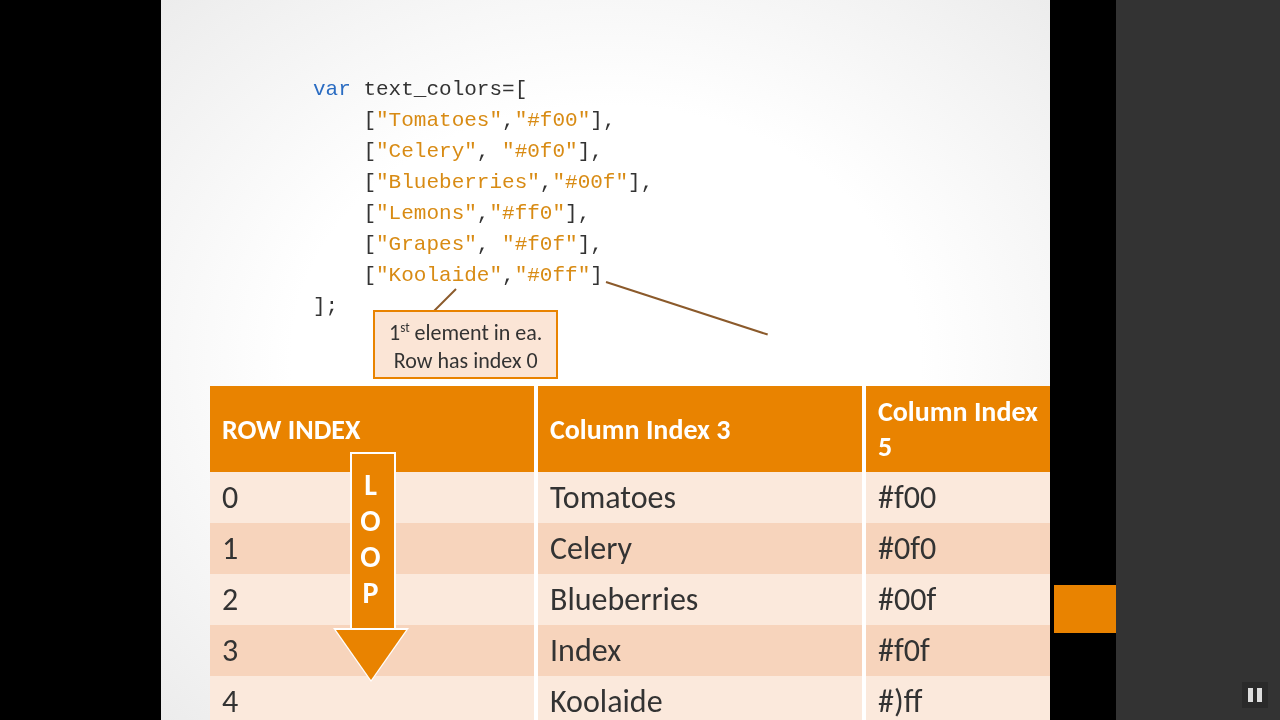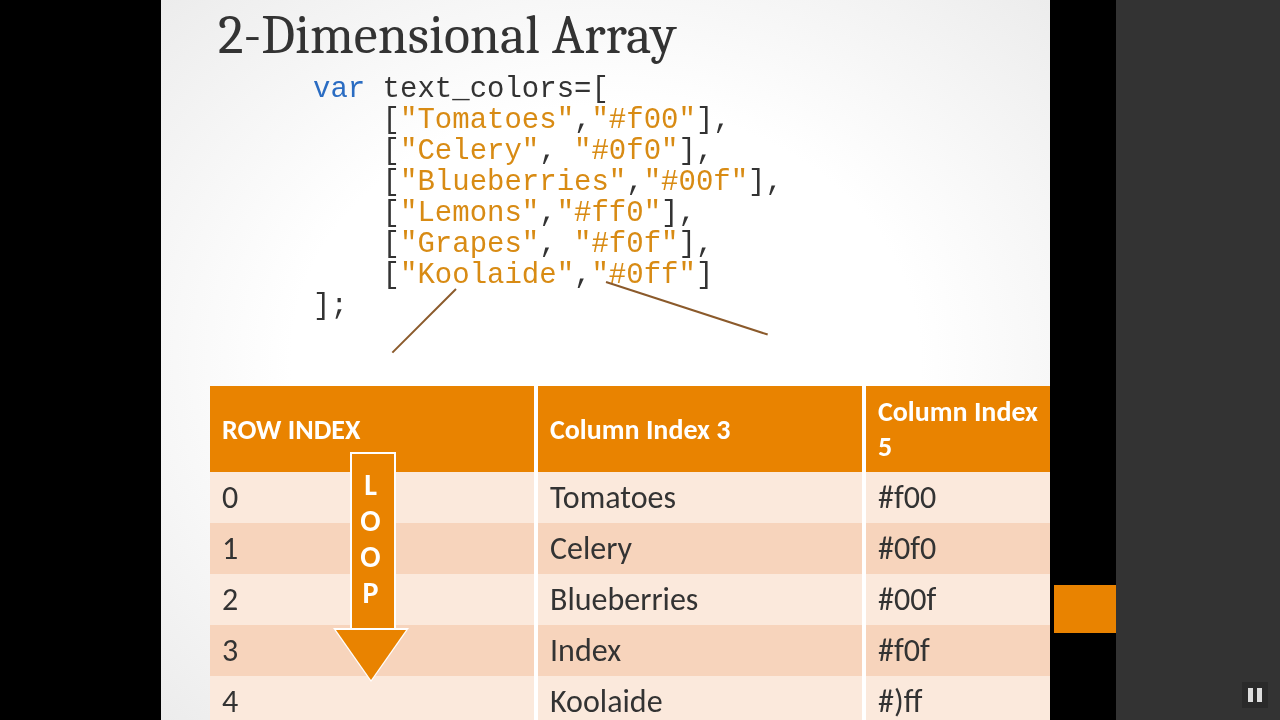--- a/index.html
+++ b/index.html
@@ -1,21 +1,21 @@
 <!DOCTYPE html>
 <html><head>
 <meta charset="utf-8">
 <style>
   html,body{margin:0;padding:0;width:1280px;height:720px;background:#000;font-family:Calibri,Arial,sans-serif;overflow:hidden}
   .stage{position:relative;width:1280px;height:720px;background:#000}
   .sidebar-r{position:absolute;right:0;top:0;width:164px;height:720px;background:#333}
   .accent-strip{position:absolute;right:164px;top:585px;width:62px;height:48px;background:#e98300}
   .slide{position:absolute;left:161px;top:0;width:889px;height:720px;background:radial-gradient(ellipse at center,#fff 0%,#fff 50%,#ececec 100%)}
   .title{position:absolute;left:57px;top:4px;font-size:54px;color:#333;font-family:Cambria,Georgia,serif}
-  .code{position:absolute;left:152px;top:74px;font-family:Consolas,"Courier New",monospace;font-size:29px;line-height:31px;color:#333;white-space:pre}
+  .code{position:absolute;left:152px;top:74px;font-family:Consolas,"Courier New",monospace;font-size:21px;line-height:31px;color:#333;white-space:pre}
   .kw{color:#2a6cc2}
   .str{color:#d88b14}
   .callout{position:absolute;background:#fbe5d6;border:2px solid #e98300;padding:2px 14px;text-align:center;font-size:22px;color:#333;line-height:28px}
   .table{position:absolute;left:49px;top:386px;width:840px;border-collapse:collapse;font-size:30px}
   .table th{background:#e98300;color:#fff;font-weight:bold;text-align:left;padding:8px 12px;border-right:4px solid #fff;font-size:28px}
   .table th:last-child{border-right:none}
   .table td{padding:6px 12px;color:#333;border-right:4px solid #fff;font-size:32px}
   .table td:last-child{border-right:none}
   .table tr.even td{background:#fbe9dc}
   .table tr.odd td{background:#f7d4bc}
@@ -32,34 +32,36 @@
   sup{font-size:.6em}
 </style>
 </head>
 <body>
 
 <div class="stage">
   <div class="sidebar-r"></div>
   <div class="accent-strip"></div>
 
   <div class="slide">
-    <div class="title">2-Dimensional Array</div>
 
     <div class="code" id="codeblock"><span class="kw">var</span> text_colors=[
     [<span class="str">"Tomatoes"</span>,<span class="str">"#f00"</span>],
     [<span class="str">"Celery"</span>, <span class="str">"#0f0"</span>],
     [<span class="str">"Blueberries"</span>,<span class="str">"#00f"</span>],
     [<span class="str">"Lemons"</span>,<span class="str">"#ff0"</span>],
     [<span class="str">"Grapes"</span>, <span class="str">"#f0f"</span>],
     [<span class="str">"Koolaide"</span>,<span class="str">"#0ff"</span>]
 ];</div>
 
     <div class="connector" style="left:295px;top:288px;width:90px;transform:rotate(135deg)"></div>
     <div class="connector" style="left:445px;top:281px;width:170px;transform:rotate(18deg)"></div>
 
+    <div class="callout" style="left:212px;top:310px">
+      <span>1<sup>st</sup> element in ea.<br>Row has index 0</span>
+    </div>
 
     <table class="table">
       <thead>
           <tr id="thead-row">
             <th class="col0">ROW INDEX</th>
             <th class="col1">Column Index 3</th>
             <th>Column Index 5</th>
           </tr>
         </thead>
       <tbody id="tbody">

